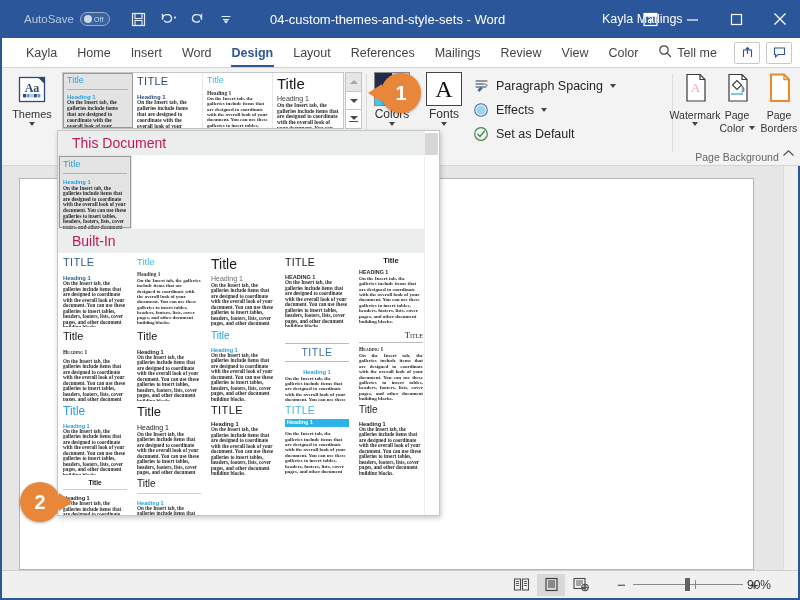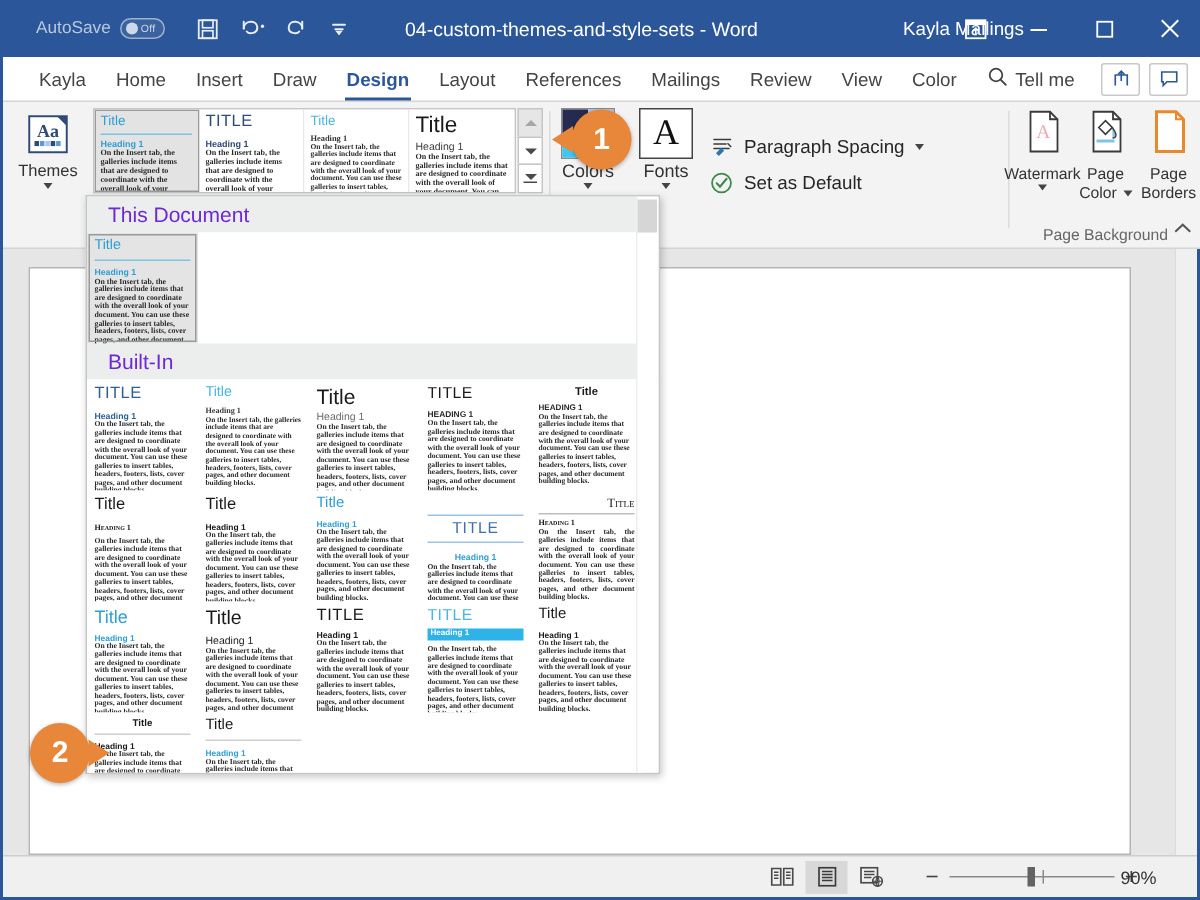--- a/index.html
+++ b/index.html
@@ -136,21 +136,21 @@
 
   
   #g-doc{ left:366px; width:300px; }
   .colors-btn{ position:absolute; left:0px; top:4px; width:48px; display:flex;flex-direction:column;align-items:center;gap:1px;}
   .sw{ width:36px;height:34px; display:grid; grid-template-columns:1fr 1fr; grid-template-rows:1fr 1fr; border:1px solid #8a8a8a;}
   .fonts-btn{ position:absolute; left:52px; top:4px; width:48px; display:flex;flex-direction:column;align-items:center;gap:1px;}
   .fontA{ width:36px;height:34px;border:1px solid #444; background:#fff;
     display:flex;align-items:center;justify-content:center; font-size:24px; color:#111;
     font-family:"Liberation Serif", serif; line-height:1;}
   .small-lab{ font-size:12px;color:#333; }
-  .optlist{ position:absolute; left:104px; top:6px; width:180px;margin-top:12px; }
+  .optlist{ position:absolute; left:104px; top:6px; width:180px; }
   .optrow{ display:flex;align-items:center; gap:6px; height:24px; font-size:12.5px; color:#262626; }
   .optrow .ic{ width:18px;height:18px;display:flex;align-items:center;justify-content:center;flex:0 0 18px;}
   .mini-caret{ width:0;height:0;border-left:3.5px solid transparent;border-right:3.5px solid transparent;border-top:4px solid #444; margin-left:1px;}
 
   
   #g-pagebg{ left:672px; width:126px; }
   .pbrow{ position:absolute; left:0; top:4px; width:126px; display:flex; }
   .pbbtn{ width:42px; display:flex;flex-direction:column;align-items:center; gap:1px; }
   .pbtxt{ font-size:10.5px;color:#333; text-align:center; line-height:12px; }
   .collapse{ position:absolute; right:5px; bottom:4px; color:#555; }
@@ -187,21 +187,21 @@
 
   
   .dropdown{
     position:absolute; left:55px; top:130px; width:383px; height:386px;
     background:#ffffff; border:1px solid #c6c6c6;
     box-shadow:1px 2px 5px rgba(0,0,0,.22);
     overflow:hidden;
   }
   .dd-header{
     height:24px; background:#eceded; display:flex; align-items:center;
-    padding-left:14px; font-size:14px; color:#6d28d9;
+    padding-left:14px; font-size:14px; color:#be185d;
     font-family:"Liberation Sans", sans-serif;
   }
   .dd-row{ display:flex; background:#fff; }
   .dd-cell{
     width:74px; height:74px; background:#fff; padding:4px 5px;
     overflow:hidden; position:relative;
   }
   .dd-cell.sel{ background:#e4e4e4; outline:1px solid #9a9a9a; outline-offset:-2px; }
   .dd-scroll{
     position:absolute; right:0; top:0; width:15px; height:100%;
@@ -302,21 +302,21 @@
             <path d="M1.5 1.5 L12.5 12.5 M12.5 1.5 L1.5 12.5" stroke="#ffffff" stroke-width="1.3"></path>
           </svg>
       </div>
     </div>
   </div>
 
   <div class="tabstrip">
     <div class="tab">Kayla</div>
     <div class="tab">Home</div>
     <div class="tab">Insert</div>
-    <div class="tab">Draw</div>
+    <div class="tab">Word</div>
     <div class="tab active">Design</div>
     <div class="tab">Layout</div>
     <div class="tab">References</div>
     <div class="tab">Mailings</div>
     <div class="tab">Review</div>
     <div class="tab">View</div>
     <div class="tab">Color</div>
     <div class="tellme">
       <span>
         <svg width="14" height="14" viewBox="0 0 14 14">
@@ -441,20 +441,30 @@
       <div class="optlist">
         <div class="optrow">
           <span class="ic">
             <svg width="17" height="17" viewBox="0 0 17 17">
                 <path d="M3 3 H14 M3 6 H11 M3 9 H13" stroke="#3a3a3a" stroke-width="1.1" stroke-linecap="round"></path>
                 <path d="M3.5 13.5 L8 9 L10.5 11.5 L6 16 Z" fill="#2e75b6" transform="scale(.78) translate(2,2)"></path>
                 <path d="M12 5.5 L14.5 8" stroke="#3a3a3a" stroke-width="1"></path>
               </svg>
           </span>
           <span>Paragraph Spacing</span>
+          <span class="mini-caret"></span>
+        </div>
+        <div class="optrow">
+          <span class="ic">
+            <svg width="16" height="16" viewBox="0 0 16 16">
+                <circle cx="8" cy="8" r="6.3" fill="none" stroke="#3a6fa5" stroke-width="1.1"></circle>
+                <circle cx="8" cy="8" r="4.6" fill="#9bd3f0"></circle>
+              </svg>
+          </span>
+          <span>Effects</span>
           <span class="mini-caret"></span>
         </div>
         <div class="optrow">
           <span class="ic">
             <svg width="16" height="16" viewBox="0 0 16 16">
                 <circle cx="8" cy="8" r="6.3" fill="none" stroke="#3e8a4b" stroke-width="1.2"></circle>
                 <path d="M4.8 8.2 L7 10.4 L11.4 5.2" fill="none" stroke="#3e8a4b" stroke-width="1.4" stroke-linecap="round"></path>
               </svg>
           </span>
           <span>Set as Default</span>

